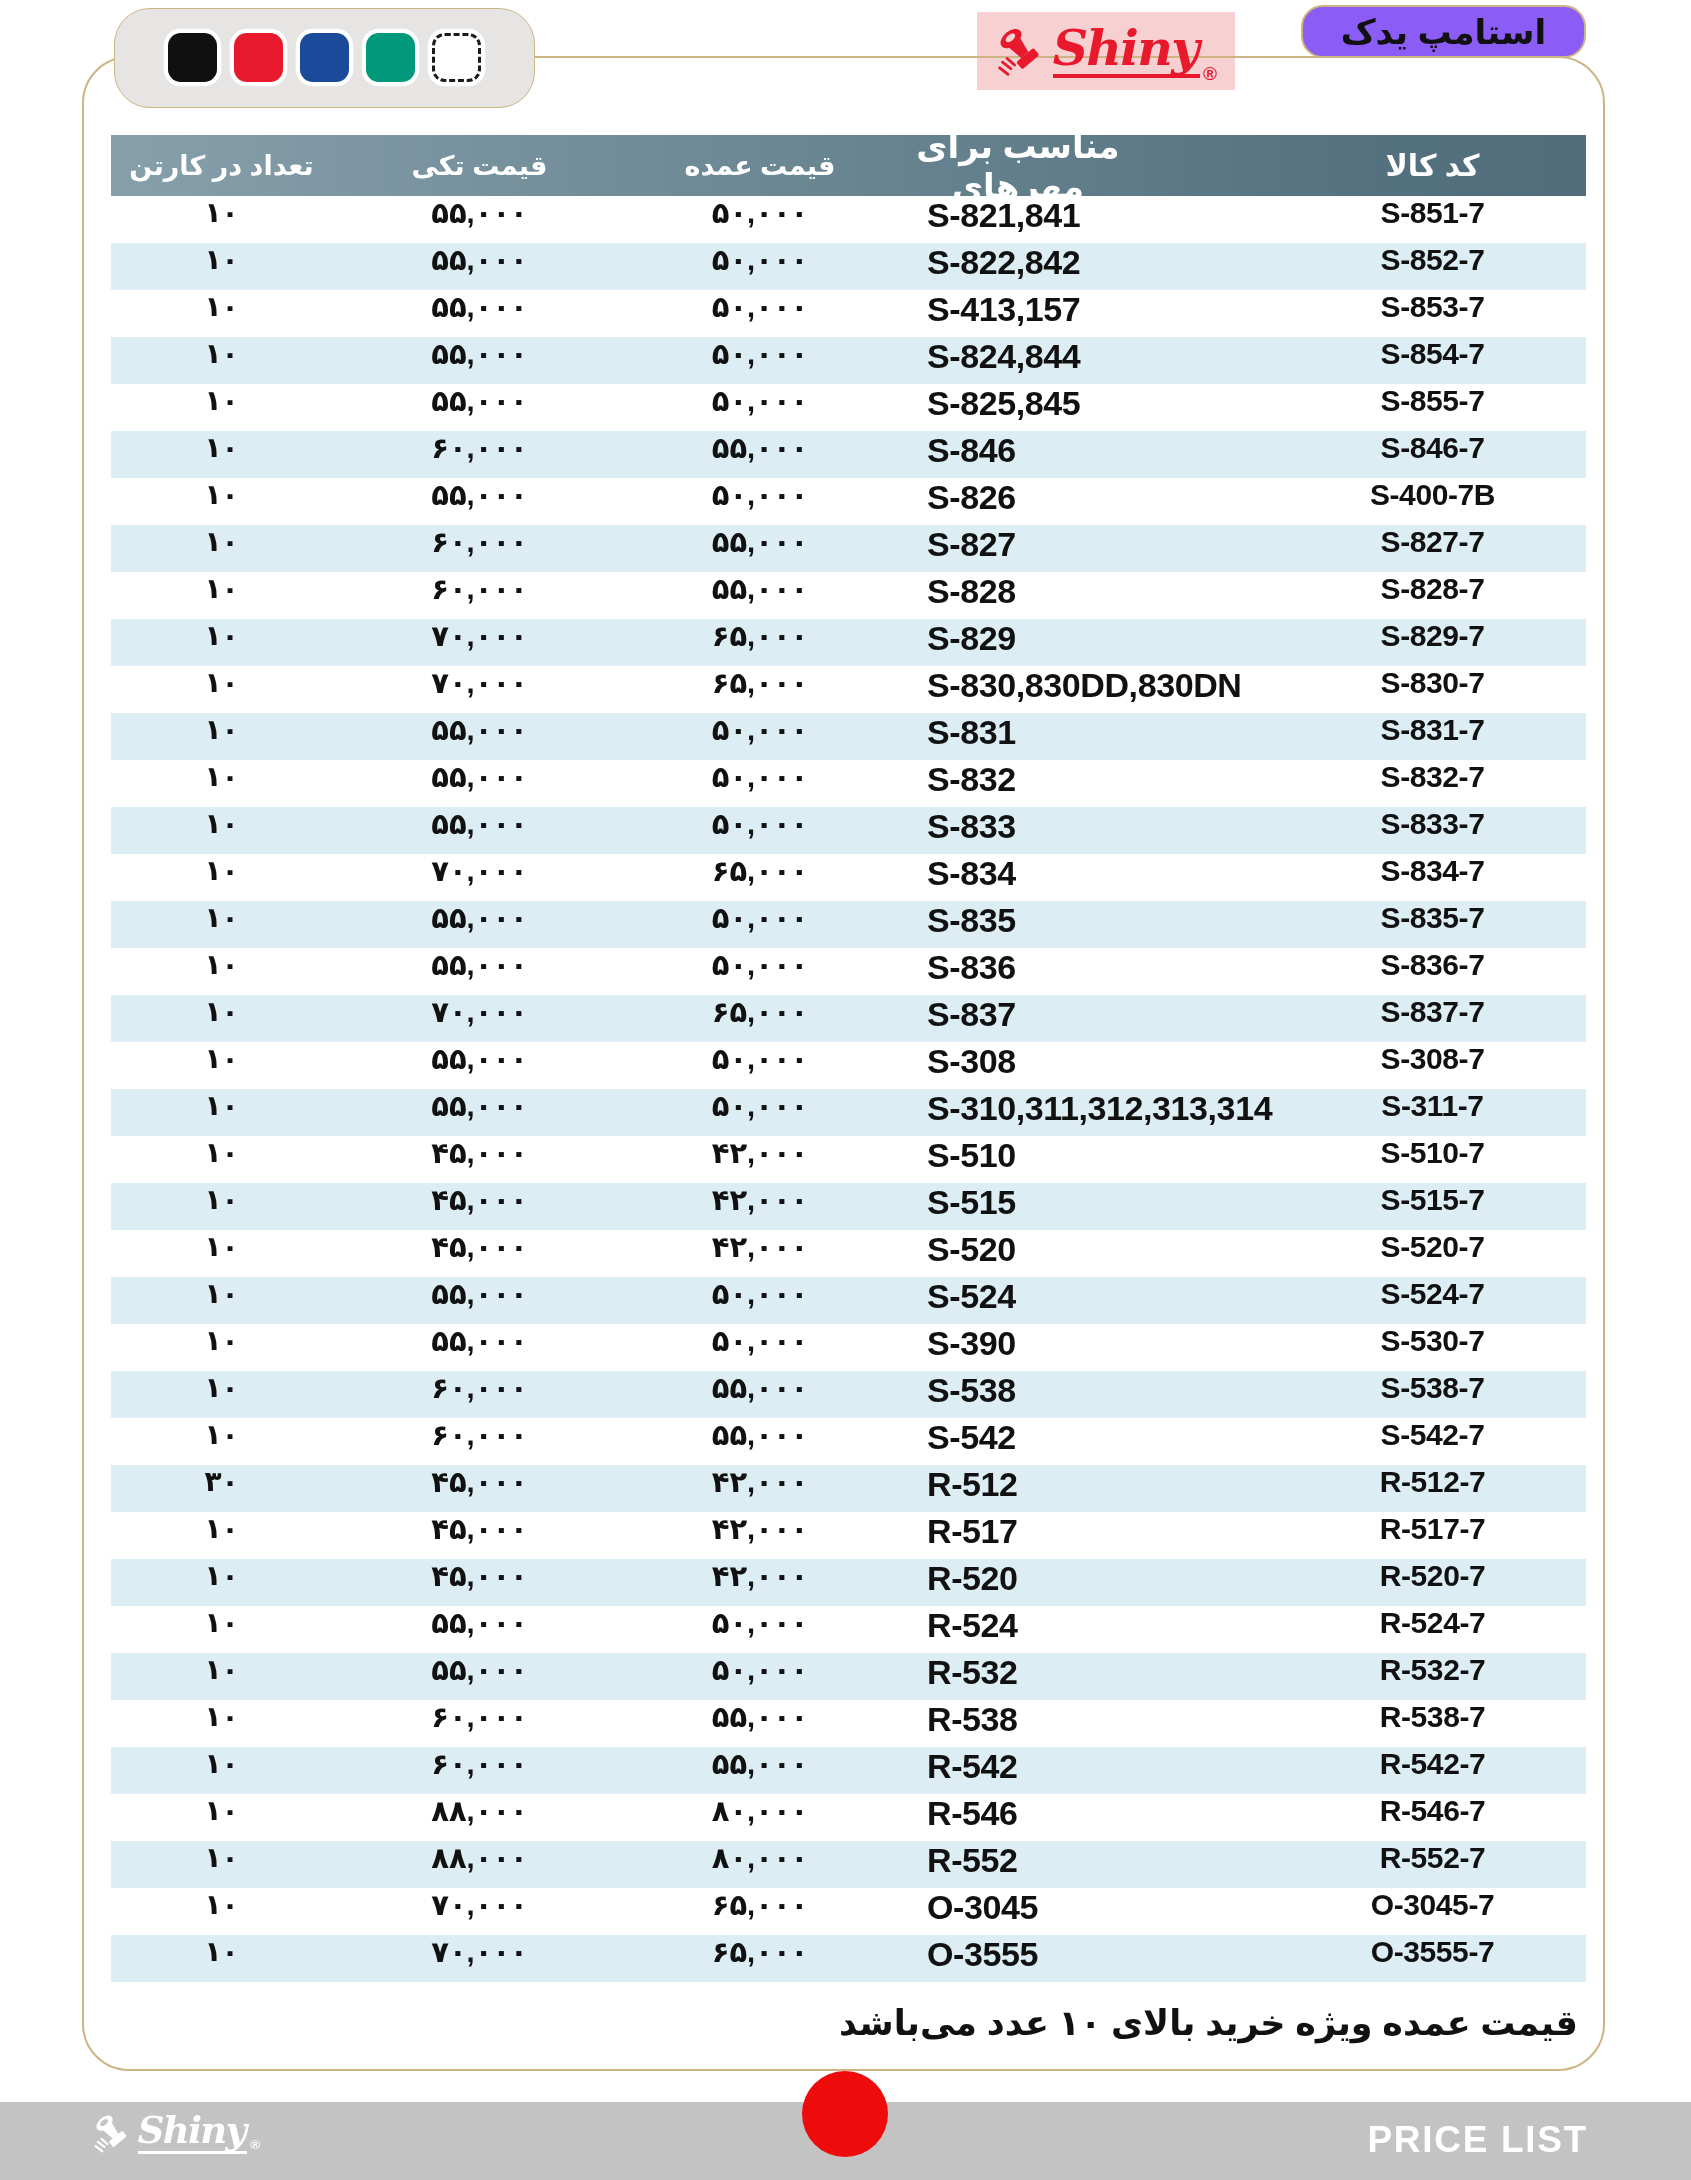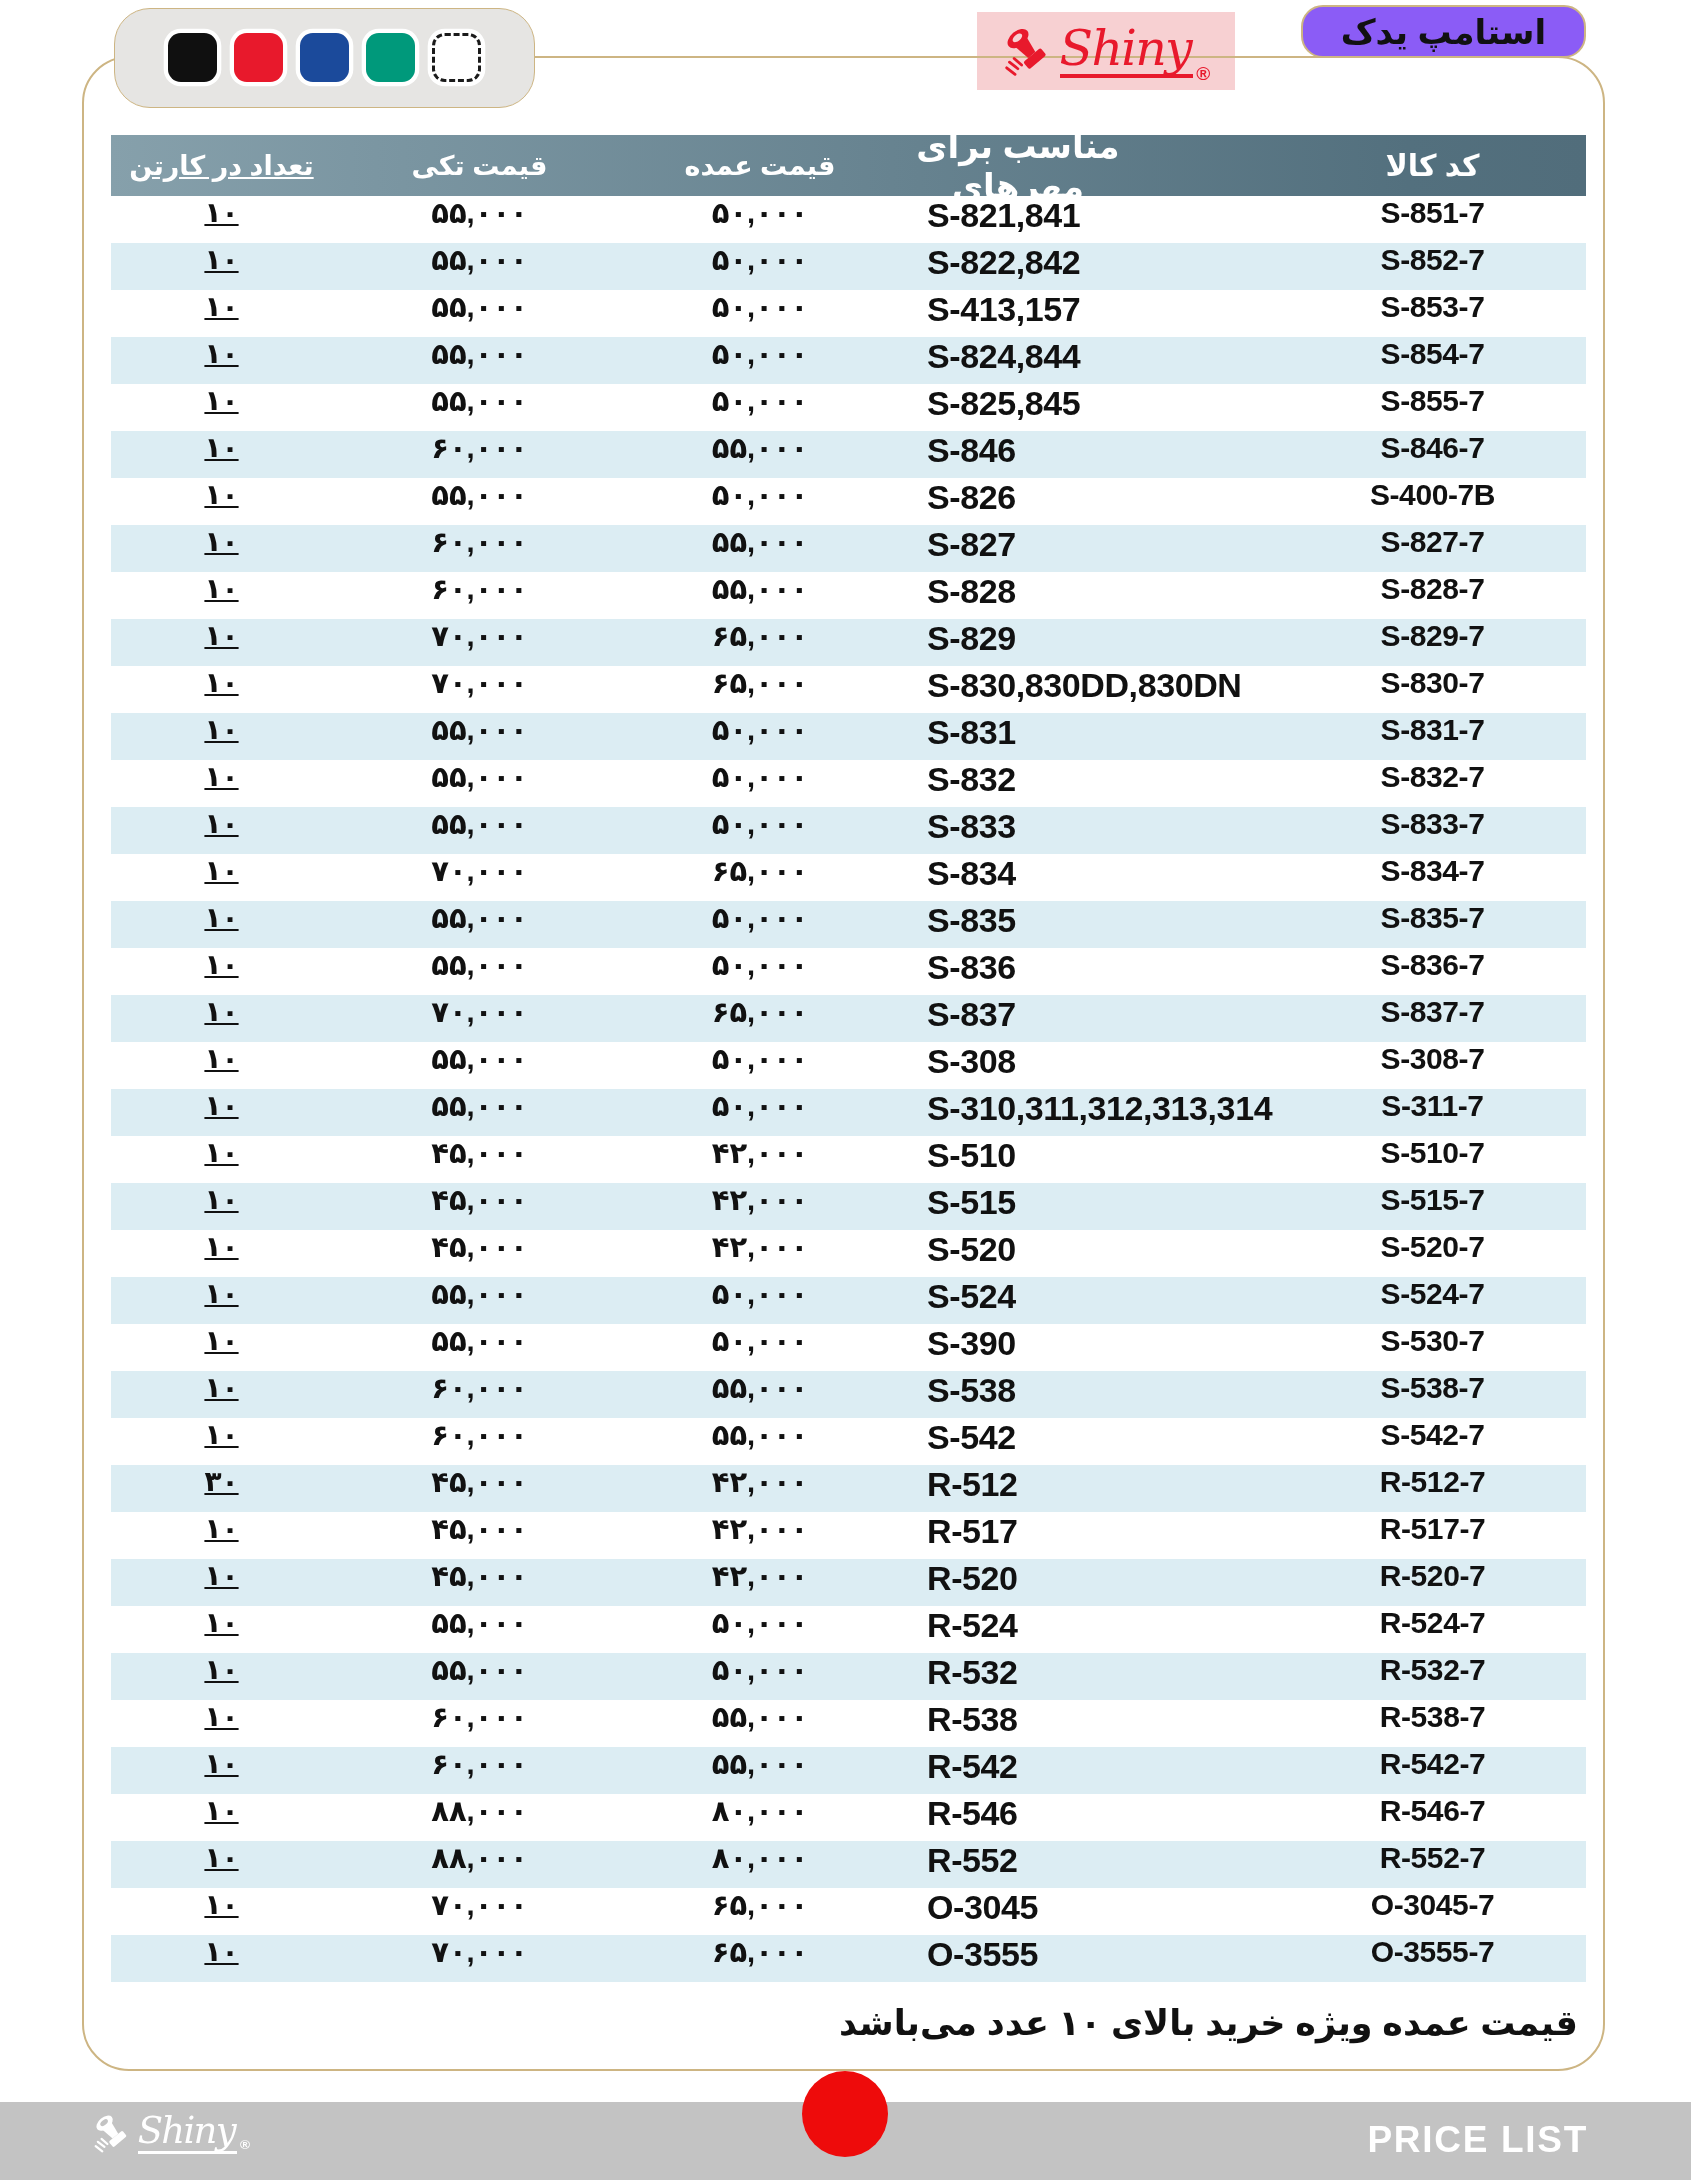--- a/index.html
+++ b/index.html
@@ -26,21 +26,21 @@
   
   .brand-box{
     position:absolute;left:977px;top:12px;width:258px;height:78px;
     background:#f7d0d2;z-index:0;
   }
   .brand-inner{
     position:absolute;left:977px;top:12px;width:258px;height:78px;
     display:flex;align-items:center;justify-content:center;z-index:2;color:#e8192c;
   }
   .brand-script{
-    font-family:"DejaVu Serif",serif;font-style:italic;font-weight:normal;
+    font-family:"DejaVu Serif",serif;font-style:italic;font-weight:bold;
     font-size:49px;line-height:1;letter-spacing:-1.7px;
     border-bottom:4.3px solid #e8192c;padding:0 1.7px 1.7px 0;
   }
   .brand-reg{font-size:19px;font-weight:bold;align-self:flex-end;margin:0 0 5.1px 3.4px;font-style:normal;}
   .stamp-svg{width:56px;height:56px;margin-right:1.7px;}
   
   .title-box{
     position:absolute;left:1301px;top:5.1px;width:285px;height:53px;
     background:#8b5cf6;border:2.6px solid #cdb583;border-radius:22px;
     box-sizing:border-box;display:flex;align-items:center;justify-content:center;
@@ -49,21 +49,21 @@
   .title-box span{font-size:34px;font-weight:bold;color:#111;direction:rtl;}
   
   .price-table{position:absolute;left:111px;top:135px;width:1475px;z-index:2;}
   .thead{
     height:61px;display:flex;align-items:center;
     background:linear-gradient(to right,#86a0ab,#7b96a2 18%,#53707e 88%,#516d7b);
     color:#ffffff;font-weight:bold;font-size:27px;
   }
   .trow{height:47px;display:flex;align-items:flex-start;font-weight:bold;color:#111;}
   .trow.alt{background:#dcedf3;}
-  .col-qty{width:221px;text-align:center;font-size:28px;direction:ltr;text-decoration:underline;}
+  .col-qty{width:221px;text-align:center;font-size:28px;direction:ltr;}
   .col-single{width:295px;text-align:center;font-size:29px;direction:ltr;}
   .col-wholesale{width:266px;text-align:center;font-size:29px;direction:ltr;}
   .col-suitable{width:429px;text-align:left;padding-left:34px;box-sizing:border-box;font-size:34px;letter-spacing:-0.4px;}
   .col-code{width:264px;text-align:center;padding-right:43px;box-sizing:border-box;font-size:30px;letter-spacing:-0.4px;}
   .thead .col-qty,.thead .col-single,.thead .col-wholesale{font-size:27px;direction:rtl;}
   .thead .col-suitable{text-align:center;padding-left:0;padding-right:179px;direction:rtl;}
   .thead .col-code{direction:rtl;letter-spacing:1.7px;}
   
   .footnote{
     position:absolute;right:114px;top:2003px;direction:rtl;

